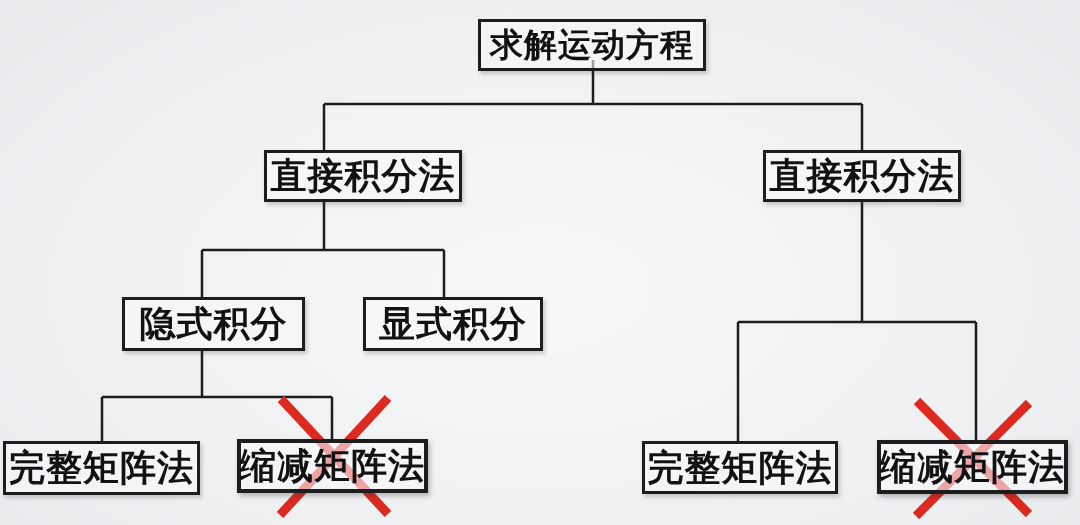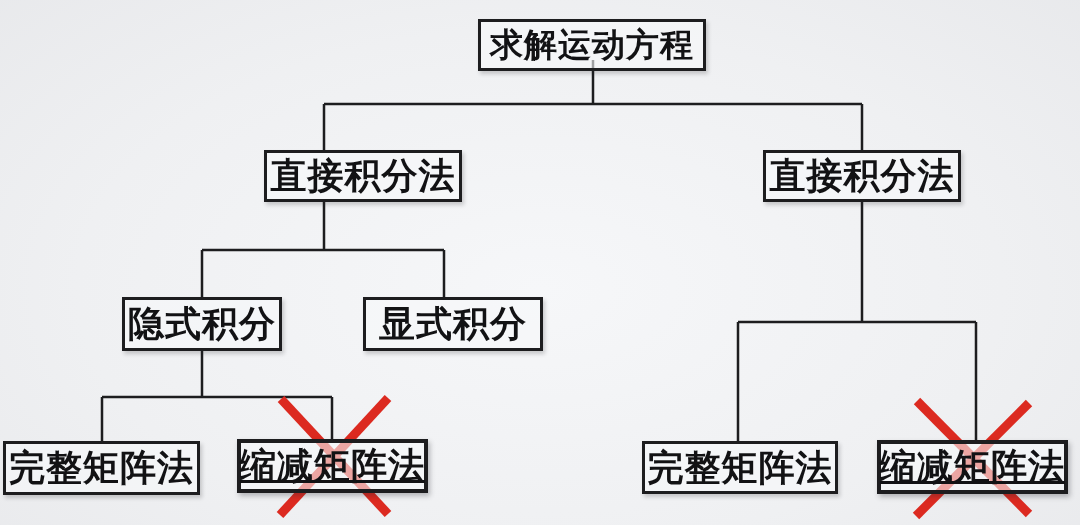--- a/index.html
+++ b/index.html
@@ -32,26 +32,25 @@
     font-size: 36px;
     line-height: 1;
     letter-spacing: 1px;
     color: #121214;
     white-space: nowrap;
     box-sizing: border-box;
   }
   .node.crossed {
     border-width: 4px;
     box-shadow: 2px 3px 5px rgba(40, 40, 45, 0.3);
-    text-decoration: underline;
   }
   #node-root          { left: 478px; top: 19px;   width: 228px; height: 52px; font-size: 33px; }
   #node-direct        { left: 225px; top: 150px; width: 198px; height: 52px; margin-left: 39px; }
   #node-modal         { left: 763px; top: 150px; width: 198px; height: 52px; }
-  #node-implicit      { left: 122px; top: 297px; width: 160px; height: 54px; }
+  #node-implicit      { left: 122px; top: 297px; width: 183px; height: 54px; }
   #node-explicit      { left: 363px; top: 297px; width: 180px; height: 54px; }
   #node-full-left     { left: 3px;   top: 441px; width: 197px; height: 54px; }
   #node-reduced-left  { left: 237px; top: 439px; width: 191px; height: 54px; }
   #node-full-right    { left: 642px; top: 441px; width: 196px; height: 53px; }
   #node-reduced-right { left: 877px; top: 440px; width: 191px; height: 54px; }
 </style>
 </head>
 <body>
 
 <div id="stage">

